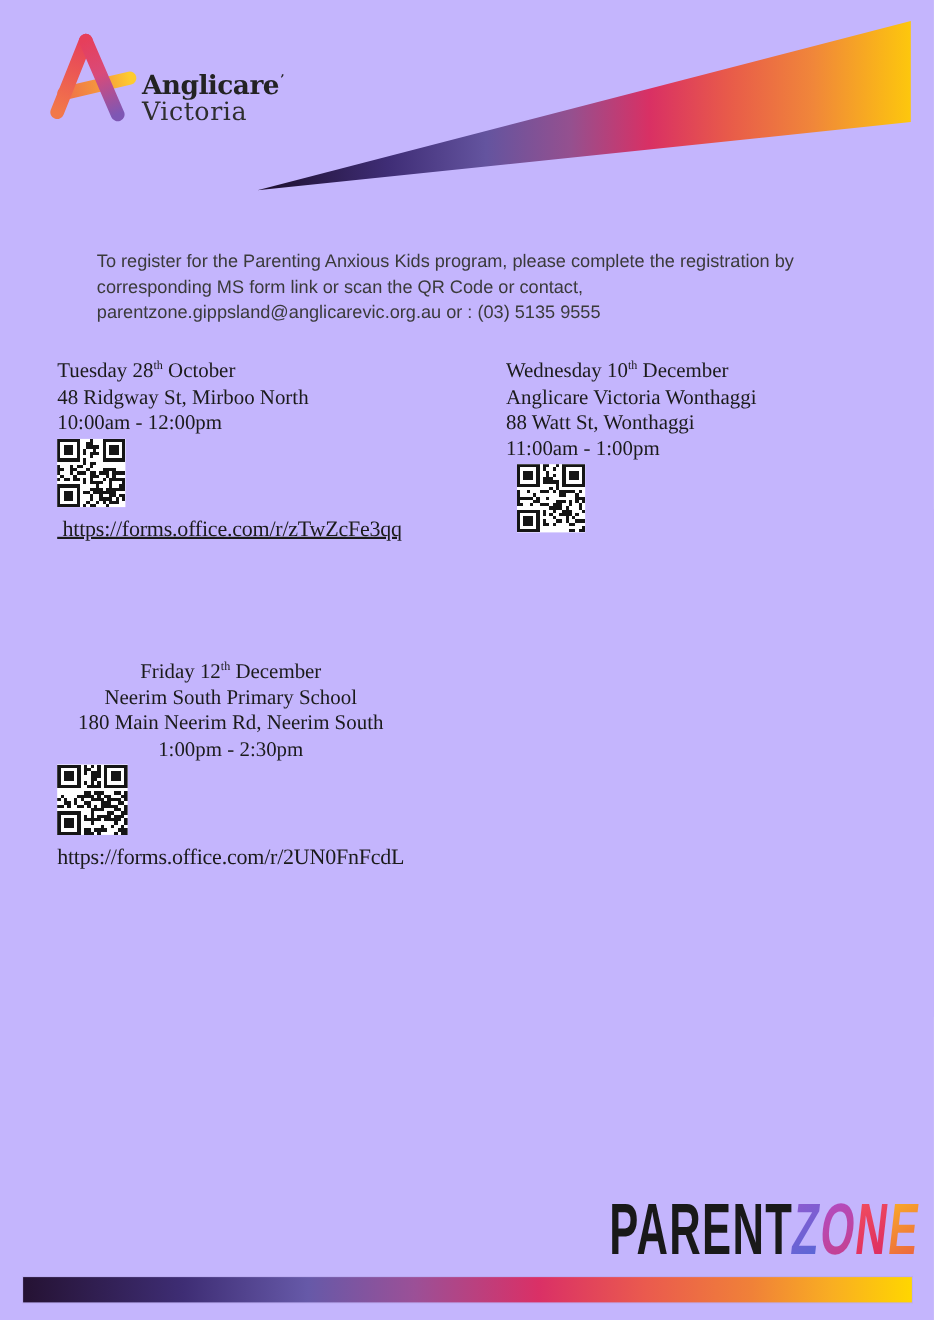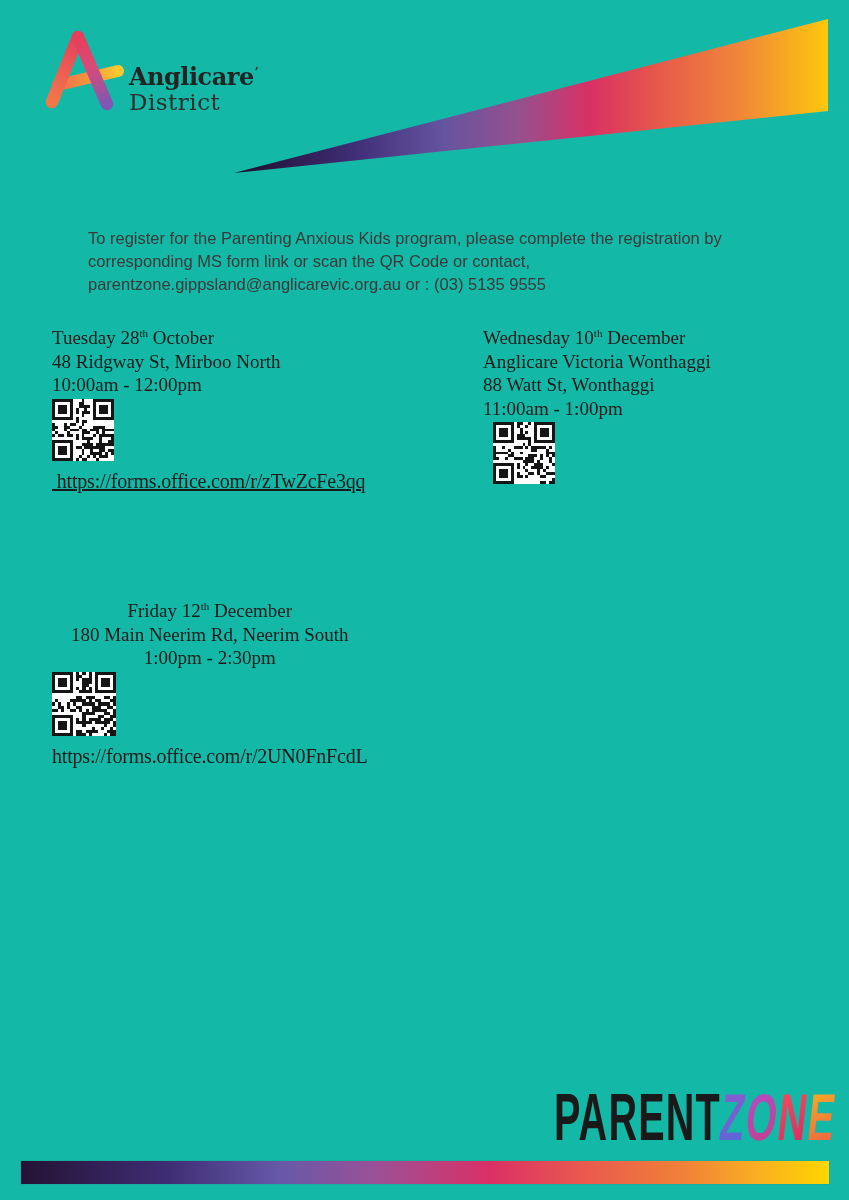--- a/index.html
+++ b/index.html
@@ -1,18 +1,18 @@
 <!DOCTYPE html>
 <html><head>
 <meta charset="utf-8">
 <style>
   html,body { margin:0; padding:0; background:#e9e9e9; }
   .page {
     position:relative; width:849px; height:1200px; margin:0 auto;
-    background:#14b8a6; overflow:hidden;
+    background:#c4b5fd; overflow:hidden;
     font-family:"Liberation Sans", sans-serif;
   }
 
   
   .logo-a { position:absolute; left:38px; top:30px; }
   .logo-text { position:absolute; left:129px; top:59px; color:#232323;
                font-family:"DejaVu Serif", serif; }
   .logo-name { font-size:24px; font-weight:bold; line-height:26px; letter-spacing:-0.5px; }
   .logo-mark { font-size:11px; vertical-align:10px; margin-left:1px; }
   .logo-sub  { font-size:23px; font-weight:normal; line-height:25px; letter-spacing:0.5px; color:#2e2e2e; }
@@ -23,21 +23,21 @@
   .intro { position:absolute; left:52px; top:227px;
            font-size:16.5px; line-height:23px; color:#3a3a3a; letter-spacing:0; }
   .intro div { white-space:nowrap;margin-left:36px; }
 
   
   .event { position:absolute; font-family:"Liberation Serif", serif;
            font-size:19px; line-height:23.5px; color:#1b1b1b; }
   .event .line { white-space:pre; }
   .ord { font-size:11px; vertical-align:super; line-height:0; }
   .event-1 { left:52px;  top:326px; }
-  .event-2 { left:460px; top:326px;margin-left:23px; }
+  .event-2 { left:460px; top:326px; }
   .event-3 { left:52px;  top:599px;text-align:center; }
 
   .qr { display:block; width:62px; height:62px; margin-top:2px; background:#fff; }
   .event-2 .qr { margin-left:10px; }
   .event-3 .qr { width:64px; height:64px; }
 
   .reg-link { display:inline-block; margin-top:9px; font-size:20px;
               color:#1b1b1b; white-space:pre; text-decoration:none; letter-spacing:-0.2px; }
   .reg-link.u { text-decoration:underline; }
 
@@ -86,21 +86,21 @@
           <stop offset="1" stop-color="#fecb2f"></stop>
       </linearGradient>
     </defs>
     <path d="M20 55 L80 41" stroke="url(#gBar)" stroke-width="12" stroke-linecap="round" fill="none"></path>
     <path d="M40 7 L14 72" stroke="url(#gLeft)" stroke-width="12.5" stroke-linecap="round" fill="none"></path>
     <path d="M40 7 L69 74" stroke="url(#gRight)" stroke-width="12.5" stroke-linecap="round" fill="none"></path>
   </svg>
 
   <div class="logo-text">
     <div class="logo-name"><span>Anglicare</span><span class="logo-mark">’</span></div>
-    <div class="logo-sub">District</div>
+    <div class="logo-sub">Victoria</div>
   </div>
 
   <svg class="wedge" width="600" height="162" viewBox="0 0 600 162">
     <defs>
       <linearGradient id="wg" x1="0" y1="0" x2="1" y2="0">
         <stop offset="0" stop-color="#1c0e2b"></stop>
         <stop offset="0.2" stop-color="#3f2d76"></stop>
         <stop offset="0.35" stop-color="#64549f"></stop>
         <stop offset="0.48" stop-color="#95508f"></stop>
         <stop offset="0.6" stop-color="#d93064"></stop>
@@ -373,20 +373,21 @@
         <rect x="20" y="19" width="1" height="1" fill="#151515"></rect>
         <rect x="16" y="20" width="1" height="1" fill="#151515"></rect>
         <rect x="17" y="20" width="1" height="1" fill="#151515"></rect>
         <rect x="19" y="20" width="1" height="1" fill="#151515"></rect>
         <rect x="20" y="20" width="1" height="1" fill="#151515"></rect>
       </svg>
   </div>
 
   <div class="event event-3">
     <div class="line"><span>Friday 12</span><sup class="ord">th</sup><span> December</span></div>
+    <div class="line">Neerim South Primary School</div>
     <div class="line">180 Main Neerim Rd, Neerim South</div>
     <div class="line">1:00pm - 2:30pm</div>
     <svg class="qr" viewBox="0 0 21 21" shape-rendering="crispEdges">
         <rect x="0" y="0" width="7" height="7" fill="#151515"></rect>
         <rect x="1" y="1" width="5" height="5" fill="#ffffff"></rect>
         <rect x="2" y="2" width="3" height="3" fill="#151515"></rect>
         <rect x="14" y="0" width="7" height="7" fill="#151515"></rect>
         <rect x="15" y="1" width="5" height="5" fill="#ffffff"></rect>
         <rect x="16" y="2" width="3" height="3" fill="#151515"></rect>
         <rect x="0" y="14" width="7" height="7" fill="#151515"></rect>

